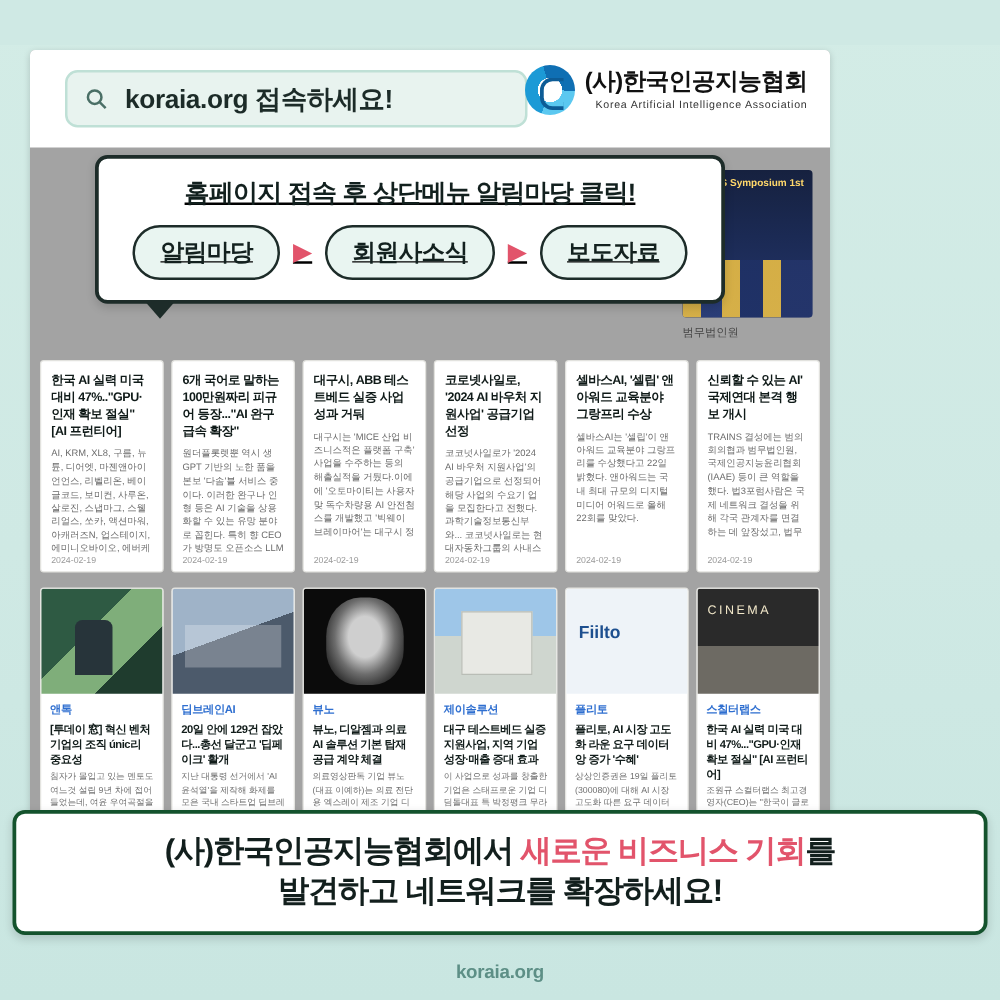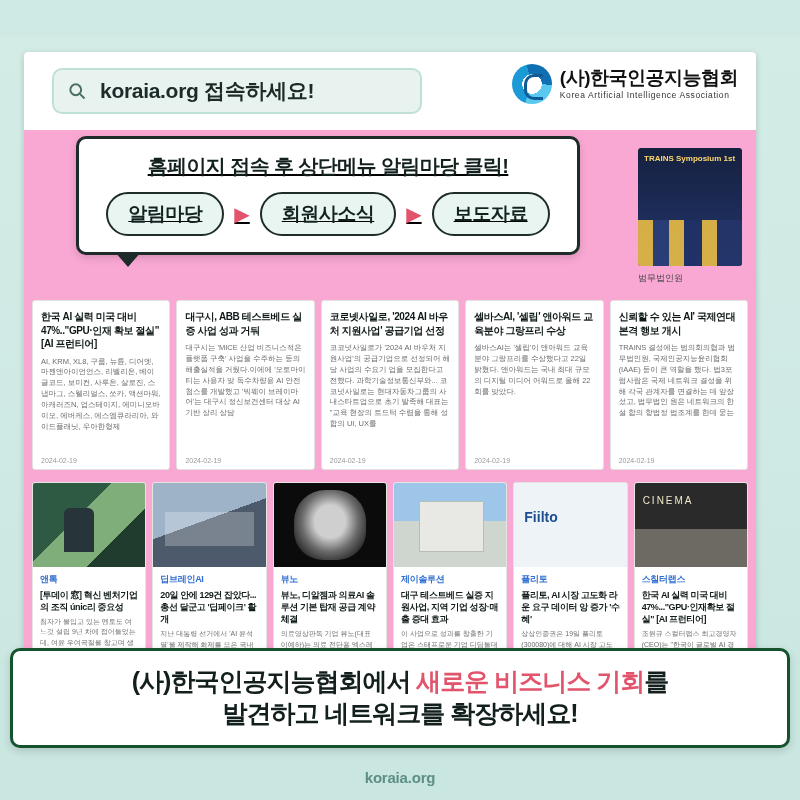--- a/index.html
+++ b/index.html
@@ -18,22 +18,22 @@
   }
   .bg-wrap:before{
     content:"";
     position:absolute; left:0; right:0; top:0; height:36px;
     background:#cfe9e4;
   }
 
   
   .page-card{
     position:absolute;
-    left:24px; top:52px; width:732px; height:680px;
-    background:#f9a8d4;
+    left:24px; top:40px; width:640px; height:680px;
+    background:#a3a3a3;
     border-radius:4px;
     box-shadow:0 2px 6px rgba(0,0,0,.18);
     overflow:hidden;
   }
 
   
   .site-header{
     position:absolute; left:0; top:0; width:100%; height:78px;
     background:#ffffff;
   }
@@ -67,21 +67,21 @@
     position:relative;
   }
   .brand-mark:after{
     content:"";
     position:absolute; left:12px; top:10px; width:16px; height:20px;
     border:3px solid #0d5c96; border-right:none;
     border-radius:10px 0 0 10px;
   }
   .brand-text{ line-height:1.05; }
   .brand-kr{ font-size:19px; font-weight:bold; color:#111; letter-spacing:-.5px; }
-  .brand-en{ font-size:8.5px; color:#333; letter-spacing:.6px; margin-top:3px;}
+  .brand-en{ font-size:8.5px; color:#333; letter-spacing:.6px; margin-top:3px;text-align:right;}
 
   
   .callout{
     position:absolute; left:52px; top:84px;
     width:504px;
     background:#ffffff;
     border:3px solid #1d2c29;
     border-radius:10px;
     padding:14px 16px 16px 16px;
     box-shadow:0 3px 8px rgba(0,0,0,.15);
@@ -284,20 +284,25 @@
     </div>
   </div>
 
   <div class="cards-row">
     <div class="ncard">
       <div class="nt">한국 AI 실력 미국 대비 47%.."GPU·인재 확보 절실" [AI 프런티어]</div>
       <div class="nb">AI, KRM, XL8, 구름, 뉴튠, 디어엣, 마젠앤아이언언스, 리벨리온, 베이글코드, 보미컨, 사루온, 살로진, 스냅마그, 스웰리얼스, 쏘카, 액션마워, 아캐러즈N, 업스테이지, 에미니오바이오, 에버케스, 에스엠큐라리아, 와이드플래닛, 우아한형제</div>
       <div class="nd">2024-02-19</div>
     </div>
     <div class="ncard">
+      <div class="nt">6개 국어로 말하는 100만원짜리 피규어 등장..."AI 완구 급속 확장"</div>
+      <div class="nb">원더플롯렛뿐 역시 생GPT 기반의 노한 품을 본보 '다솜'블 서비스 중이다. 이러한 완구나 인형 등은 AI 기술을 상용화할 수 있는 유망 분야로 꼽힌다. 특히 향 CEO가 방명도 오픈소스 LLM을 활용하면 별도 기술 개발이나 로열티 지불이 될</div>
+      <div class="nd">2024-02-19</div>
+    </div>
+    <div class="ncard">
       <div class="nt">대구시, ABB 테스트베드 실증 사업 성과 거둬</div>
       <div class="nb">대구시는 'MICE 산업 비즈니스적은 플랫폼 구축' 사업을 수주하는 등의 해출실적을 거뒀다.이에에 '오토마이티는 사용자 맞 독수차량용 AI 안전첨스를 개발했고 '빅웨이 브레이마어'는 대구시 정신보건센터 대상 AI기반 상리 상담</div>
       <div class="nd">2024-02-19</div>
     </div>
     <div class="ncard">
       <div class="nt">코로넷사일로, '2024 AI 바우처 지원사업' 공급기업 선정</div>
       <div class="nb">코코넛사일로가 '2024 AI 바우처 지원사업'의 공급기업으로 선정되어 해당 사업의 수요기 업을 모집한다고 전했다. 과학기술정보통신부와... 코코넛사일로는 현대자동차그룹의 사내스타트업으로 초기 발족해 대표는 "교육 현장의 트드턱 수렴을 통해 성합의 UI, UX를</div>
       <div class="nd">2024-02-19</div>
     </div>
     <div class="ncard">

